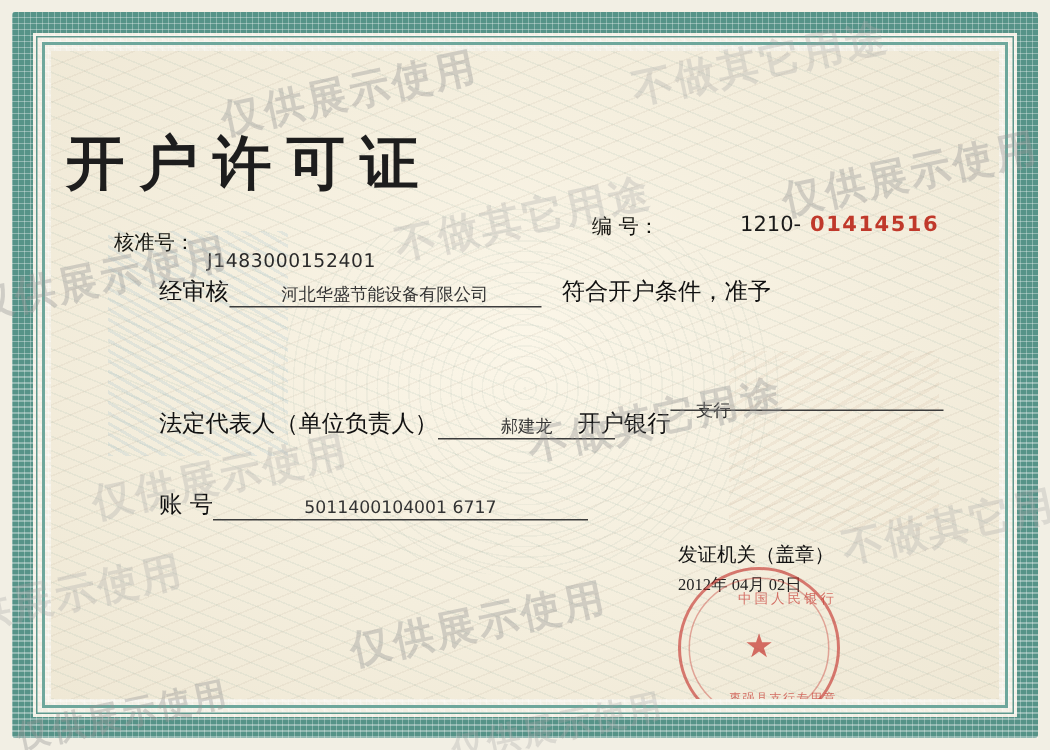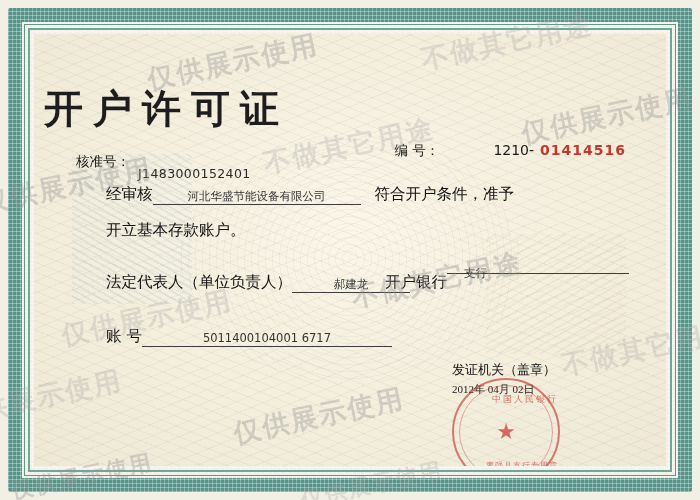--- a/index.html
+++ b/index.html
@@ -342,21 +342,20 @@
         <span class="red">01414516</span>
       </div>
     </div>
 
     <div class="line line1">
       <span>经审核</span>
       <span class="blank wide">河北华盛节能设备有限公司</span>
       <span style="padding-left:14px">符合开户条件，准予</span>
     </div>
 
-    <div class="line line2">开立基本存款账户。</div>
 
     <div class="line line3">
       <span>法定代表人（单位负责人）</span>
       <span class="blank rep">郝建龙</span>
     </div>
 
     <div class="bank-block">
       <span>开户银行</span>
       <span class="blank bank"></span>
     </div>

